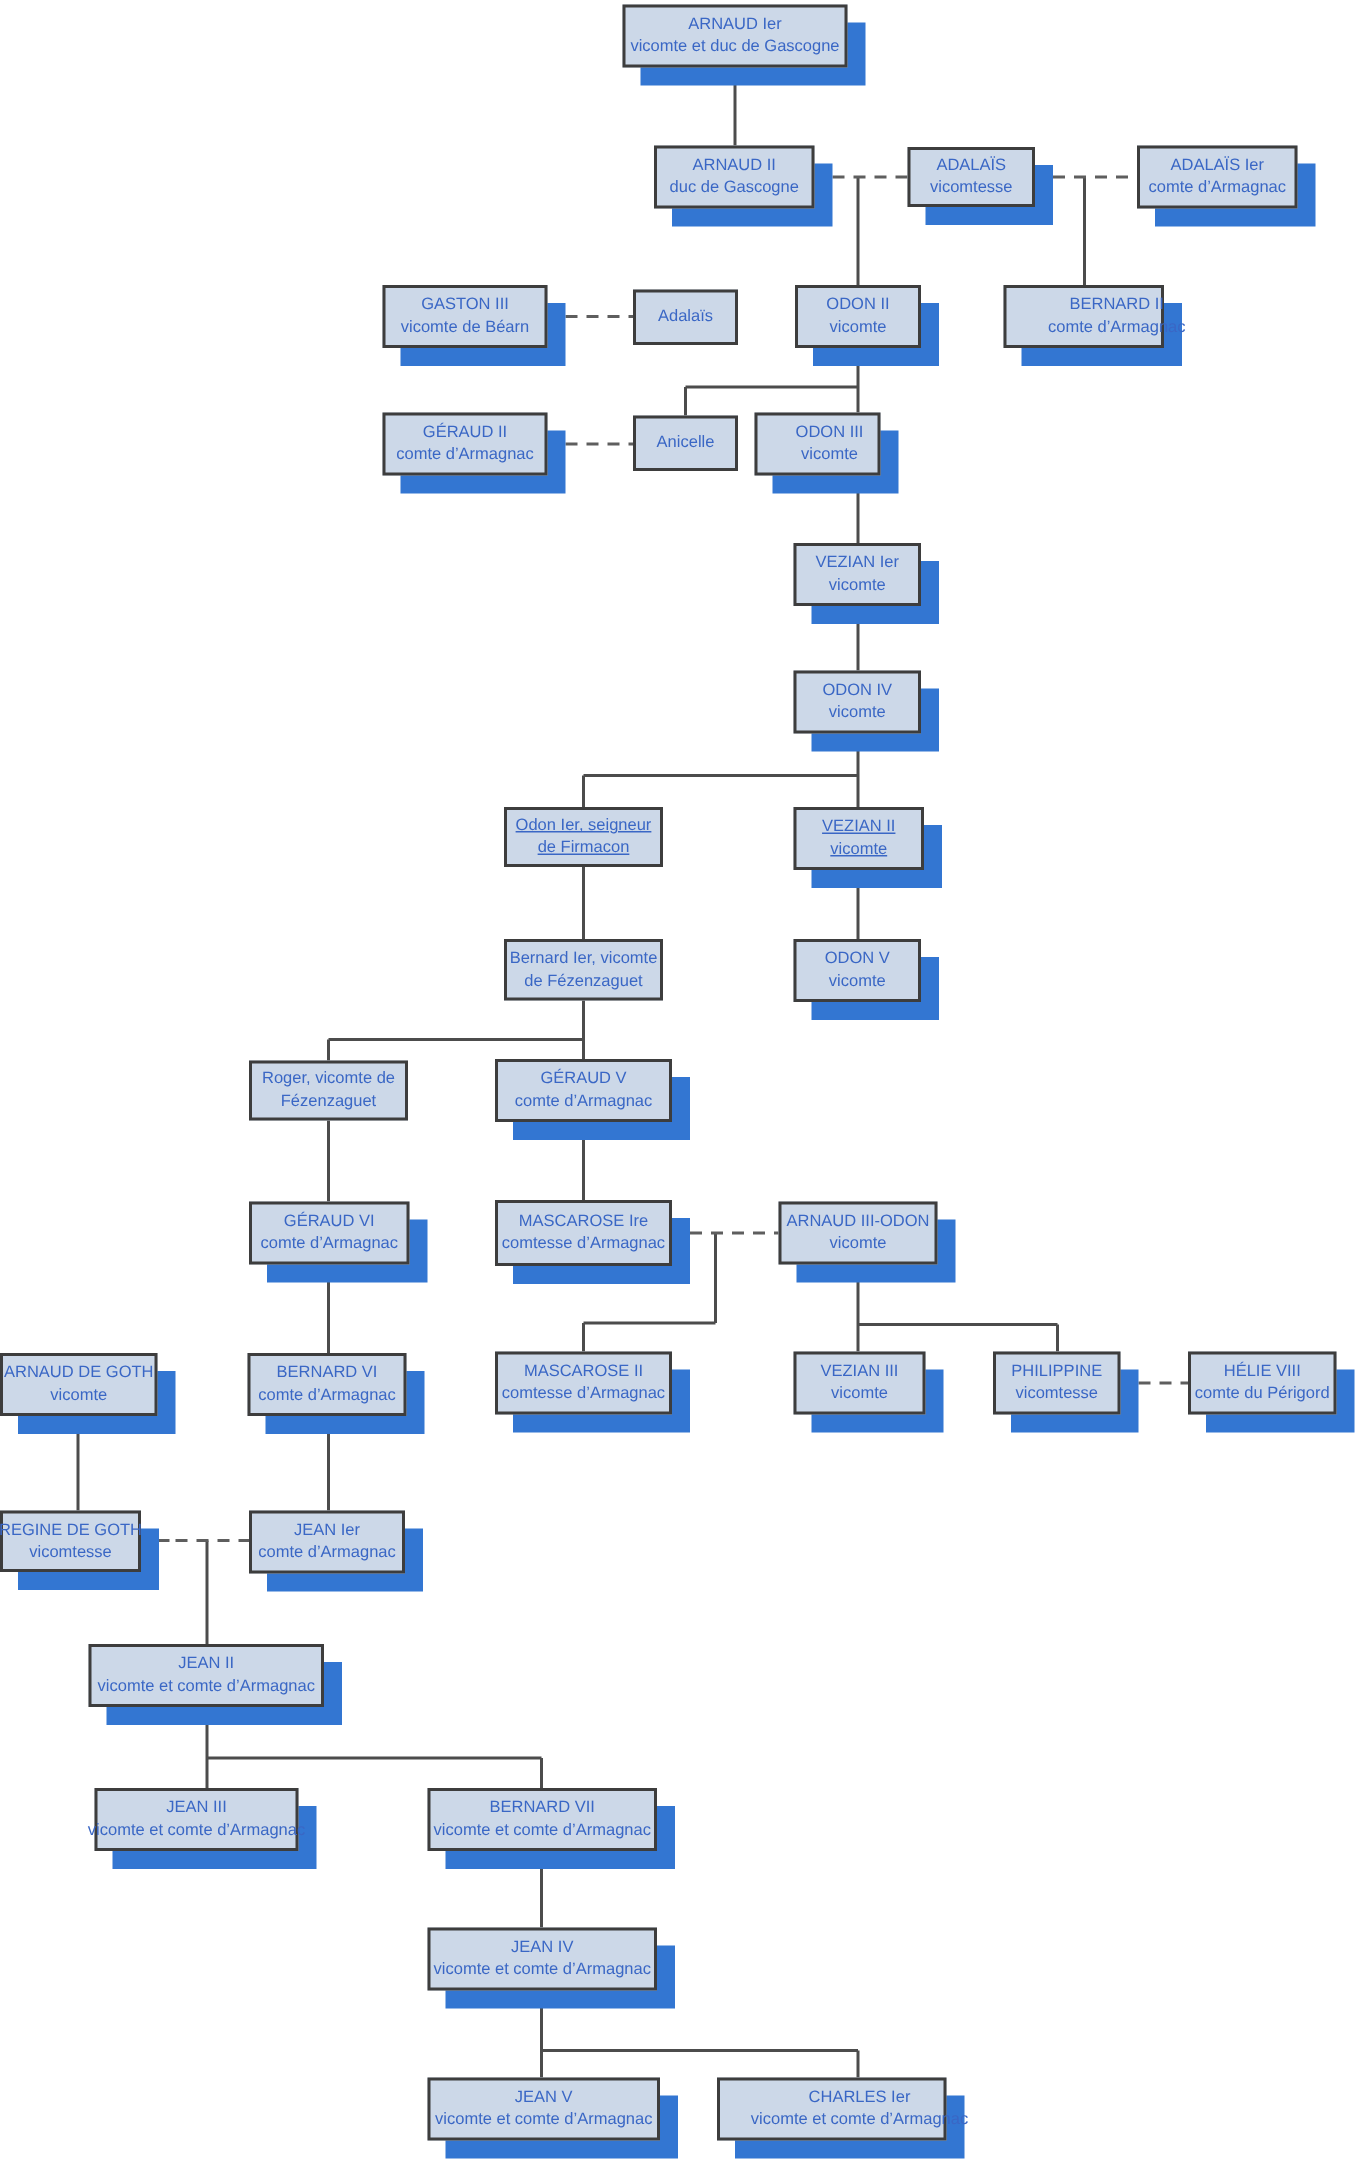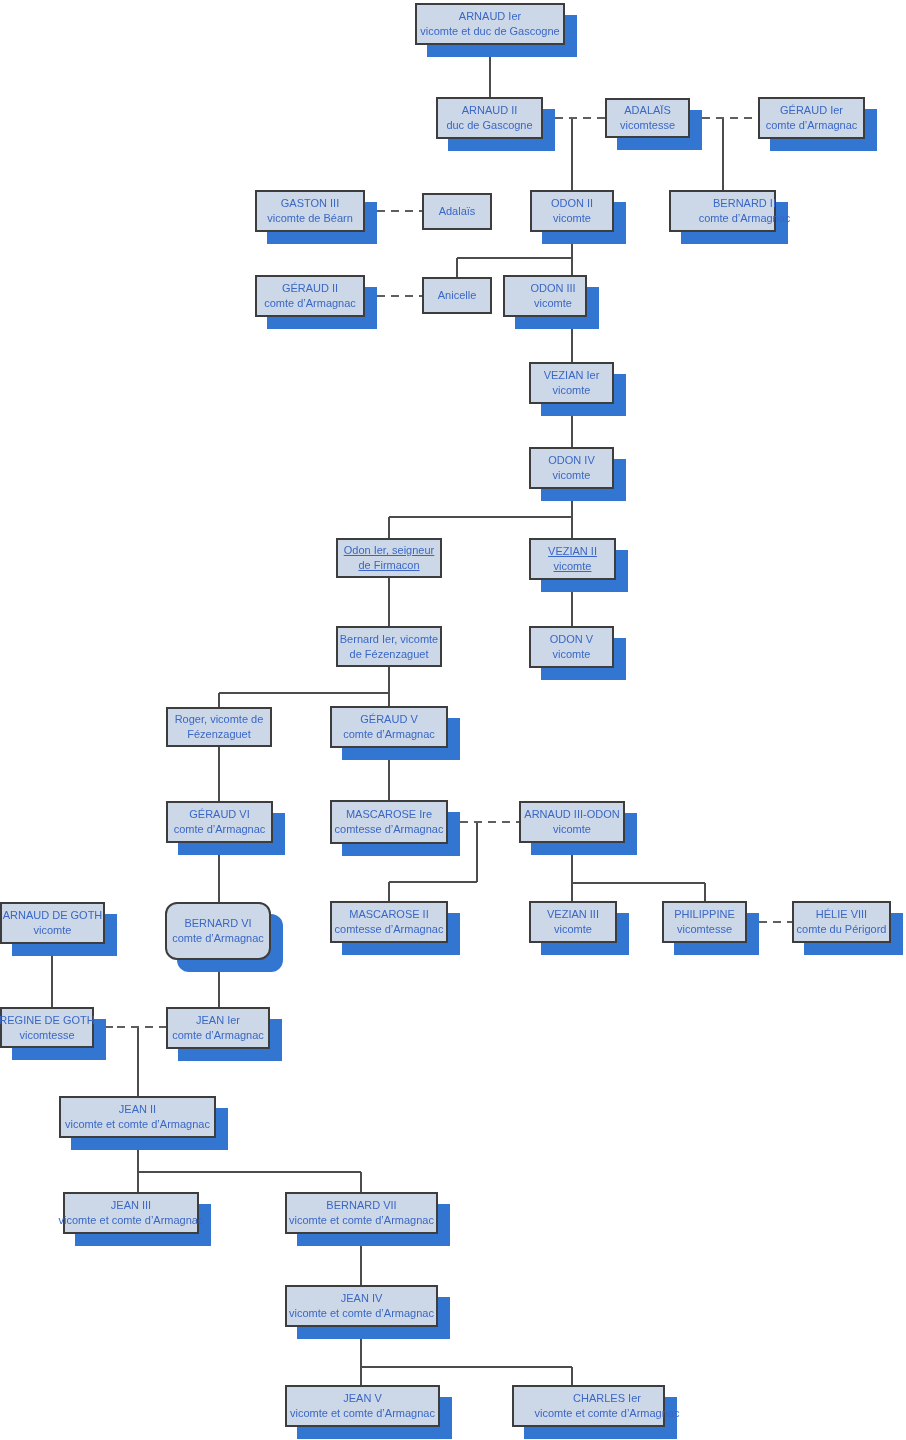--- a/index.html
+++ b/index.html
@@ -102,21 +102,21 @@
   </div>
       <div class="node" style="left: 436px; top: 97px; width: 107px; height: 42px;">
     <div class="line">ARNAUD II</div>
     <div class="line">duc de Gascogne</div>
   </div>
       <div class="node" style="left: 605px; top: 98px; width: 85px; height: 40px;">
     <div class="line">ADALAÏS</div>
     <div class="line">vicomtesse</div>
   </div>
       <div class="node" style="left: 758px; top: 97px; width: 107px; height: 42px;">
-    <div class="line">GÉRAUD Ier</div>
+    <div class="line">ADALAÏS Ier</div>
     <div class="line">comte d’Armagnac</div>
   </div>
       <div class="node" style="left: 255px; top: 190px; width: 110px; height: 42px;">
     <div class="line">GASTON III</div>
     <div class="line">vicomte de Béarn</div>
   </div>
       <div class="node flat" style="left: 422px; top: 193px; width: 70px; height: 37px;">
     <div class="line">Adalaïs</div>
 
   </div>
@@ -181,21 +181,21 @@
     <div class="line">comtesse d’Armagnac</div>
   </div>
       <div class="node" style="left: 519px; top: 801px; width: 106px; height: 42px;">
     <div class="line">ARNAUD III-ODON</div>
     <div class="line">vicomte</div>
   </div>
       <div class="node" style="left: 0px; top: 902px; width: 105px; height: 42px;">
     <div class="line">ARNAUD DE GOTH</div>
     <div class="line">vicomte</div>
   </div>
-      <div class="node" style="left: 165px; top: 902px; width: 106px; height: 58px; border-radius: 12px;">
+      <div class="node" style="left: 165px; top: 902px; width: 106px; height: 42px;">
     <div class="line">BERNARD VI</div>
     <div class="line">comte d’Armagnac</div>
   </div>
       <div class="node" style="left: 330px; top: 901px; width: 118px; height: 42px;">
     <div class="line">MASCAROSE II</div>
     <div class="line">comtesse d’Armagnac</div>
   </div>
       <div class="node" style="left: 529px; top: 901px; width: 88px; height: 42px;">
     <div class="line">VEZIAN III</div>
     <div class="line">vicomte</div>
@@ -229,18 +229,18 @@
     <div class="line">vicomte et comte d’Armagnac</div>
   </div>
       <div class="node" style="left: 285px; top: 1285px; width: 153px; height: 42px;">
     <div class="line">JEAN IV</div>
     <div class="line">vicomte et comte d’Armagnac</div>
   </div>
       <div class="node" style="left: 285px; top: 1385px; width: 155px; height: 42px;">
     <div class="line">JEAN V</div>
     <div class="line">vicomte et comte d’Armagnac</div>
   </div>
-      <div class="node" style="left: 512px; top: 1385px; width: 153px; height: 42px; padding-left: 37px;">
+      <div class="node" style="left: 478px; top: 1385px; width: 153px; height: 42px; padding-left: 37px;">
     <div class="line">CHARLES Ier</div>
     <div class="line">vicomte et comte d’Armagnac</div>
   </div>
     </div>
 </div>
 
 </body></html>

